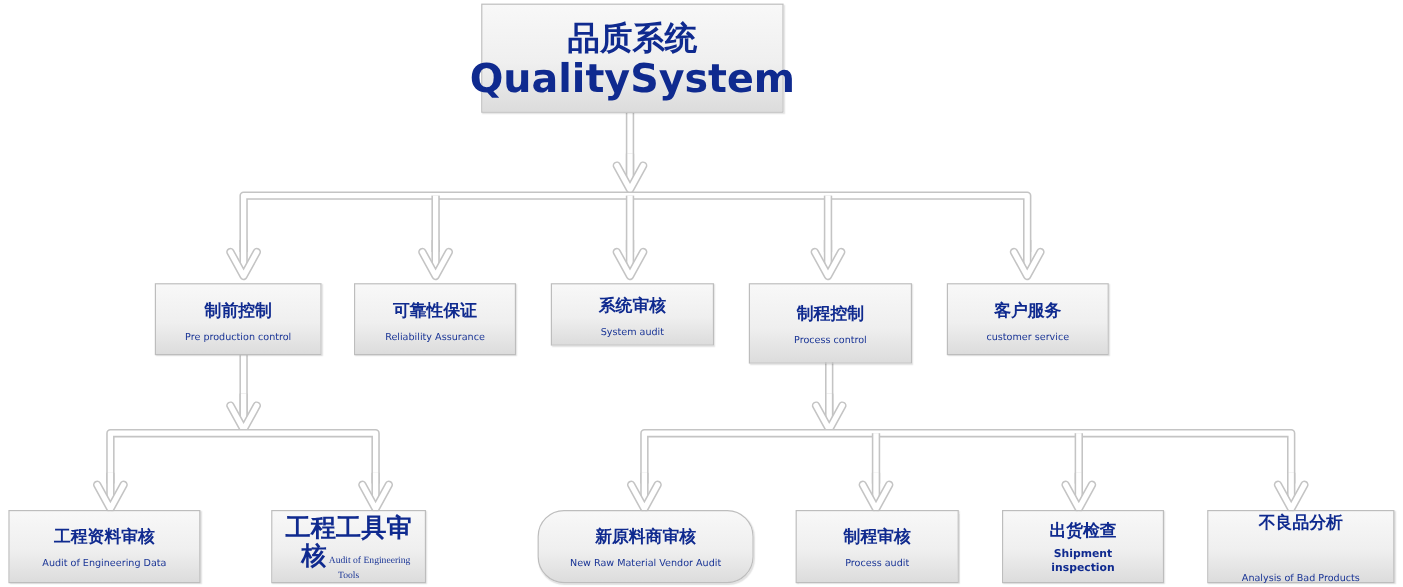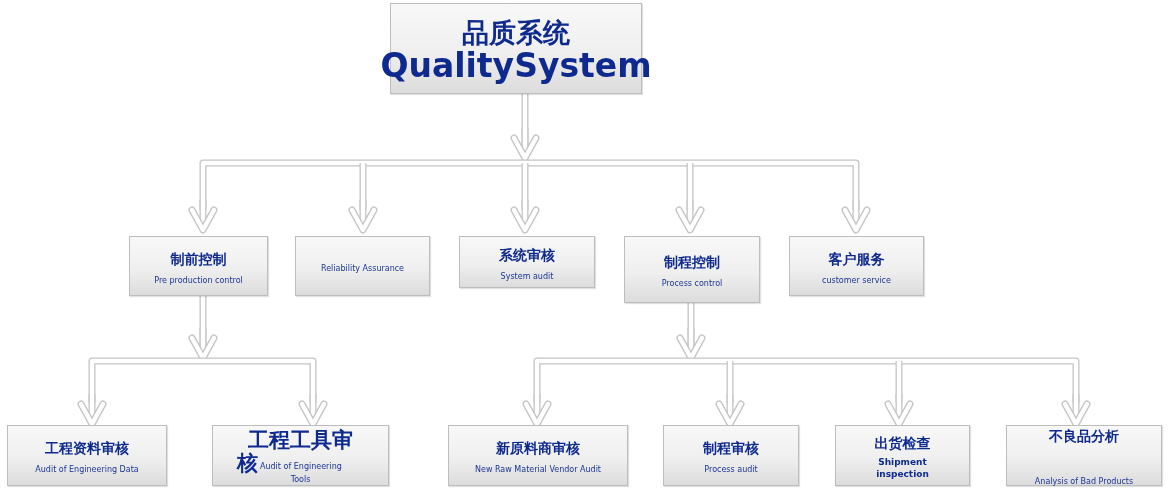--- a/index.html
+++ b/index.html
@@ -103,58 +103,59 @@
     <path d="M 899 394 L 899 418" fill="none" stroke="#c4c4c4" stroke-width="7"></path>
     <path d="M 899 394 L 899 418" fill="none" stroke="#fff" stroke-width="4.4"></path>
     <path d="M 888 404 L 899 424 L 910 404" fill="none" stroke="#c4c4c4" stroke-width="7" stroke-linejoin="round" stroke-linecap="round"></path>
     <path d="M 888 404 L 899 424 L 910 404" fill="none" stroke="#ffffff" stroke-width="4.4" stroke-linejoin="round" stroke-linecap="round"></path>
     <path d="M 1076 394 L 1076 418" fill="none" stroke="#c4c4c4" stroke-width="7"></path>
     <path d="M 1076 394 L 1076 418" fill="none" stroke="#fff" stroke-width="4.4"></path>
     <path d="M 1065 404 L 1076 424 L 1087 404" fill="none" stroke="#c4c4c4" stroke-width="7" stroke-linejoin="round" stroke-linecap="round"></path>
     <path d="M 1065 404 L 1076 424 L 1087 404" fill="none" stroke="#ffffff" stroke-width="4.4" stroke-linejoin="round" stroke-linecap="round"></path>
   </svg>
 
-<div class="node root" style="left:390px; top:3px; width:252px; height:91px;">
+<div class="node root" style="left:401px; top:3px; width:252px; height:91px;">
   <div class="zh">品质系统</div>
   <div class="en">QualitySystem</div>
 </div>
 
 <div class="node" style="left:129px; top:236px; width:139px; height:60px;">
   <div class="zh">制前控制</div>
   <div class="en">Pre production  control</div>
 </div>
 <div class="node" style="left:295px; top:236px; width:135px; height:60px;">
+  <div class="zh">可靠性保证</div>
   <div class="en">Reliability Assurance</div>
 </div>
 <div class="node" style="left:459px; top:236px; width:136px; height:52px;">
   <div class="zh">系统审核</div>
   <div class="en">System audit</div>
 </div>
 <div class="node" style="left:624px; top:236px; width:136px; height:67px;">
   <div class="zh">制程控制</div>
   <div class="en">Process  control</div>
 </div>
 <div class="node" style="left:789px; top:236px; width:135px; height:60px;">
   <div class="zh">客户服务</div>
   <div class="en">customer service</div>
 </div>
 
 <div class="node" style="left:7px; top:425px; width:160px; height:61px;">
   <div class="zh">工程资料审核</div>
   <div class="en">Audit of Engineering  Data</div>
 </div>
-<div class="node leaf-tools" style="left:212px; top:425px; width:177px; height:61px;">
+<div class="node leaf-tools" style="left:226px; top:425px; width:129px; height:61px;font-family:Liberation Serif, serif;">
   <div class="line1">工程工具审</div>
   <div class="line2">
     <span class="zh2">核</span>
     <span class="en2">Audit of Engineering</span>
   </div>
   <div class="line3">Tools</div>
 </div>
-<div class="node" style="left:448px; top:425px; width:180px; height:61px;">
+<div class="node" style="left:448px; top:425px; width:180px; height:61px;border-radius:22px;">
   <div class="zh">新原料商审核</div>
   <div class="en">New Raw Material Vendor Audit</div>
 </div>
 <div class="node" style="left:663px; top:425px; width:136px; height:61px;">
   <div class="zh">制程审核</div>
   <div class="en">Process  audit</div>
 </div>
 <div class="node leaf-ship" style="left:835px; top:425px; width:135px; height:61px;">
   <div class="zh">出货检查</div>
   <div class="en">Shipment</div>

